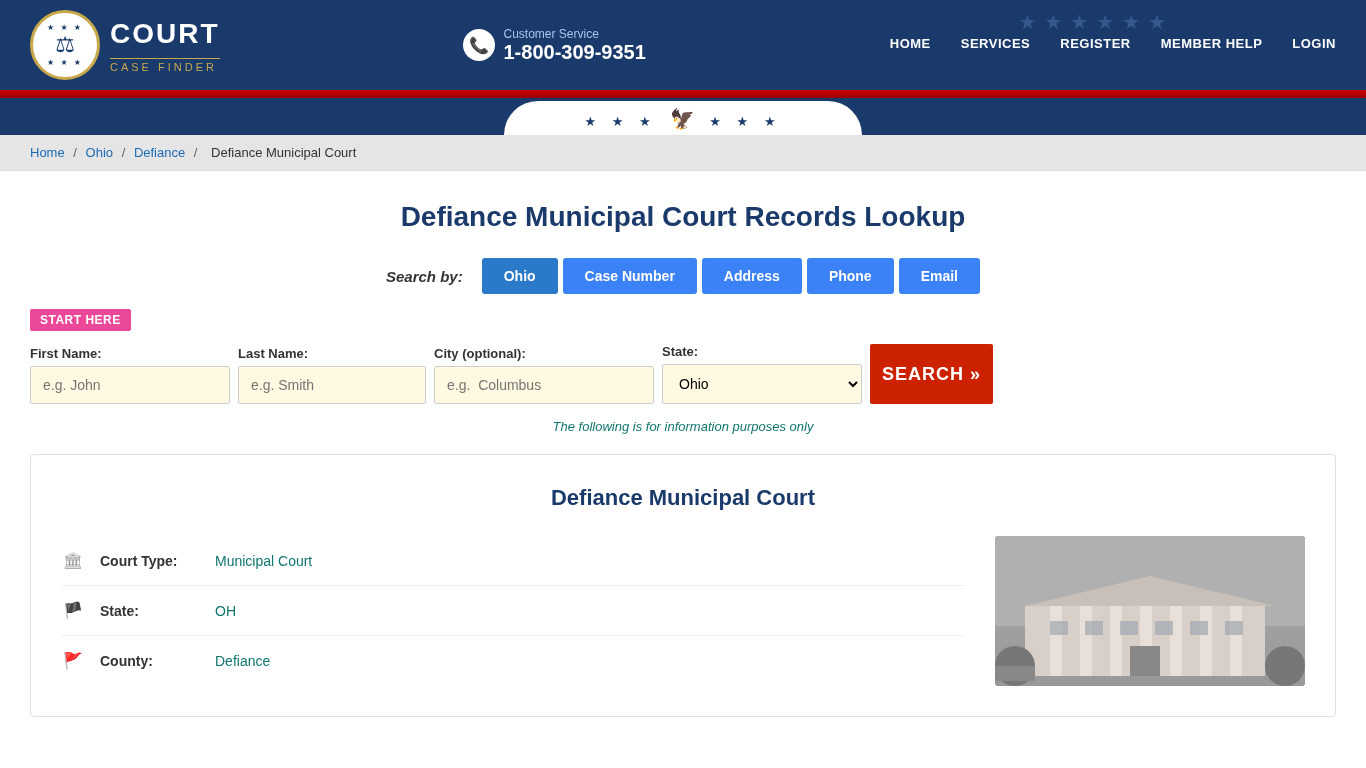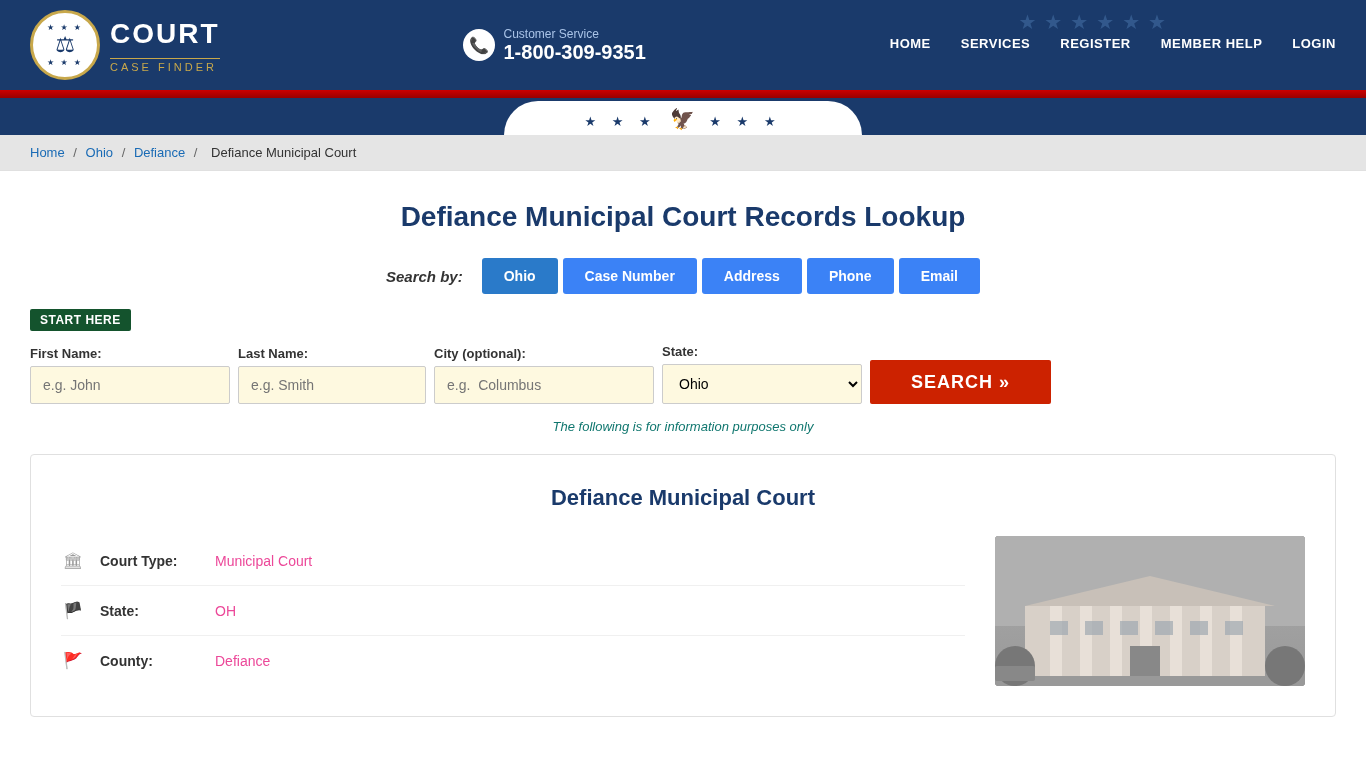--- a/index.html
+++ b/index.html
@@ -38,44 +38,44 @@
     .page-title { text-align: center; font-size: 28px; font-weight: bold; color: #1a3a6b; margin-bottom: 25px; }
 
     
     .search-section { margin-bottom: 20px; }
     .search-by-row { display: flex; align-items: center; justify-content: center; gap: 5px; margin-bottom: 15px; }
     .search-by-label { font-style: italic; font-weight: bold; font-size: 15px; color: #333; margin-right: 14px; }
     .tab-btn { padding: 10px 22px; border: none; cursor: pointer; font-size: 14px; font-weight: bold; color: #fff; border-radius: 3px; }
     .tab-btn.active { background: #2a7ac9; }
     .tab-btn.inactive { background: #3b82f6; }
 
-    .start-here { background: #14532d; color: #fff; font-size: 12px; font-weight: bold; padding: 4px 10px; display: inline-block; margin-bottom: 8px; border-radius: 2px; letter-spacing: 0.5px; }
+    .start-here { background: #ec4899; color: #fff; font-size: 12px; font-weight: bold; padding: 4px 10px; display: inline-block; margin-bottom: 8px; border-radius: 2px; letter-spacing: 0.5px; }
 
     .form-row { display: flex; align-items: flex-end; gap: 8px; }
     .form-group { display: flex; flex-direction: column; }
     .form-group label { font-weight: bold; font-size: 13px; margin-bottom: 5px; color: #333; }
     .form-group input, .form-group select { border: 1px solid #ccc; padding: 10px 12px; font-size: 14px; background: #fef9e0; border-radius: 2px; }
     .fname-group input { width: 200px; }
     .lname-group input { width: 188px; }
     .city-group input { width: 220px; }
     .state-group select { width: 200px; cursor: pointer; }
-    .search-btn { background: #cc2200; color: #fff; border: none; padding: 10px 41px; font-size: 18px; font-weight: bold; cursor: pointer; border-radius: 2px; letter-spacing: 1px; white-space: nowrap; height: 44px; }
+    .search-btn { background: #cc2200; color: #fff; border: none; padding: 10px 12px; font-size: 18px; font-weight: bold; cursor: pointer; border-radius: 2px; letter-spacing: 1px; white-space: nowrap; height: 60px; }
 
     .info-note { text-align: center; font-style: italic; color: #0f766e; font-size: 13px; margin-top: 15px; }
 
     
     .court-info-box { border: 1px solid #e0e0e0; border-radius: 4px; padding: 30px; margin-top: 20px; }
     .court-info-title { text-align: center; font-size: 22px; font-weight: bold; color: #1a3a6b; margin-bottom: 25px; }
     .court-info-content { display: flex; gap: 30px; }
     .court-details { flex: 1; }
     .detail-row { display: flex; align-items: center; gap: 15px; padding: 15px 0; border-bottom: 1px solid #f0f0f0; }
     .detail-row:last-child { border-bottom: none; }
     .detail-icon { width: 24px; text-align: center; font-size: 16px; color: #999; }
     .detail-label { font-weight: bold; min-width: 100px; color: #333; }
-    .detail-value { color: #ec4899; }
+    .detail-value { color: #0f766e; }
     .court-image { width: 310px; height: 150px; background: #888; border-radius: 4px; overflow: hidden; flex-shrink: 0; }
     .building-svg { width: 100%; height: 100%; }
   </style>
 </head>
 <body>
 
 <header class="header">
 
   <div class="header-stars">
     <span class="header-star">★</span>

